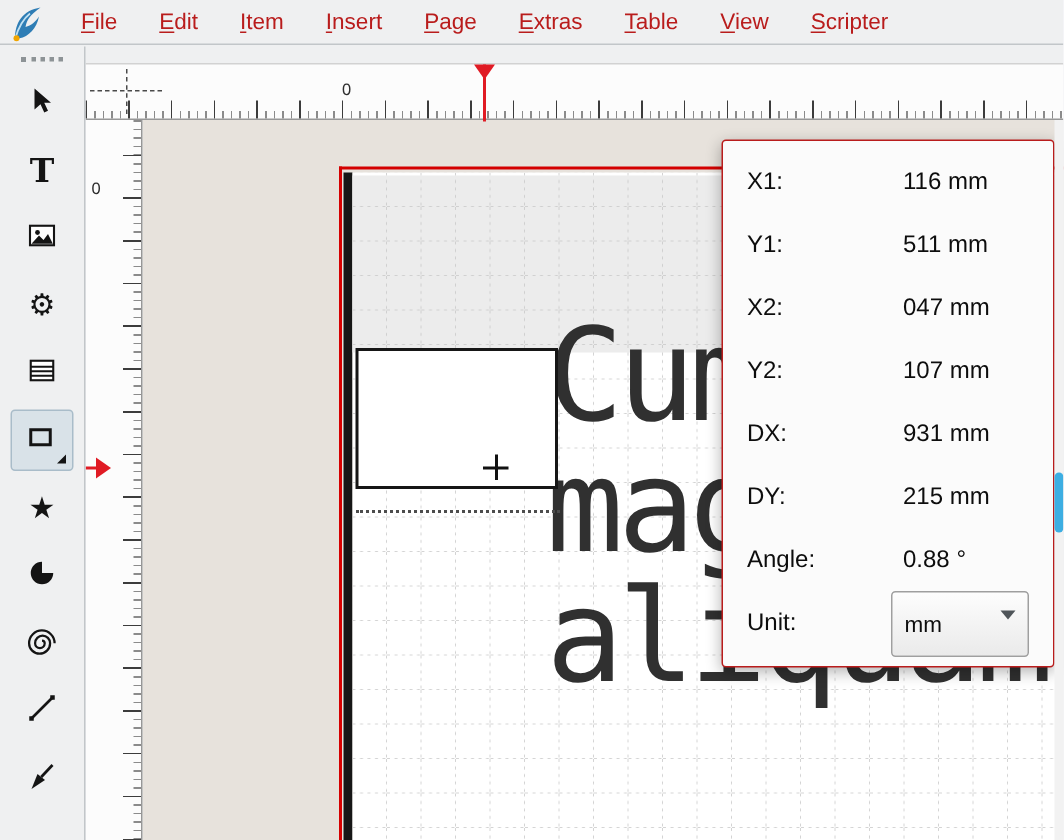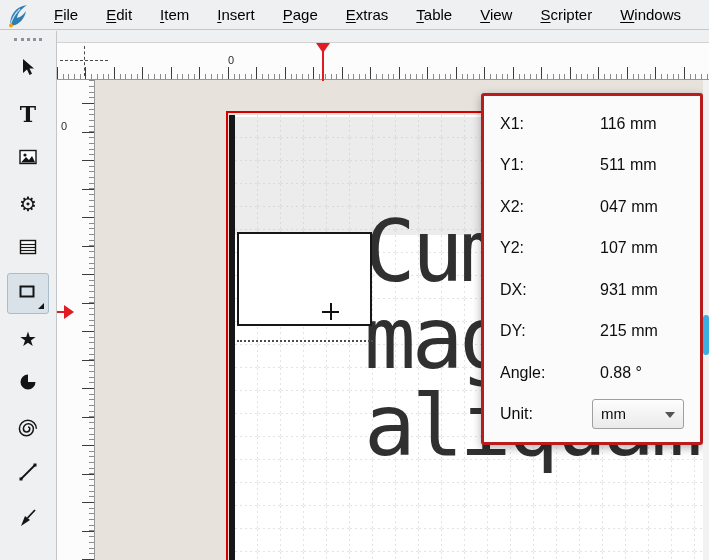--- a/index.html
+++ b/index.html
@@ -5,21 +5,21 @@
   * { margin:0; padding:0; box-sizing:border-box; }
   html,body { width:709px; height:560px; overflow:hidden; }
   body { font-family:"Liberation Sans", sans-serif; background:#eff0f1; }
 
   .app { position:relative; width:709px; height:560px; background:#eff0f1; overflow:hidden; }
 
   
   .menubar { position:absolute; left:0; top:0; width:100%; height:30px; background:#eff0f1;
              border-bottom:1px solid #c2c6c9; display:flex; align-items:center; z-index:30; }
   .logo { width:24px; height:25px; margin:2px 10px 0 6px; flex:0 0 auto; }
-  .menu-item { padding:0 14px; font-size:15px; color:#000000; line-height:29px; white-space:nowrap; cursor:default; }
+  .menu-item { padding:0 14px; font-size:15px; color:#b91c1c; line-height:29px; white-space:nowrap; cursor:default; }
   .menu-item u { text-underline-offset:2px; }
 
   
   .toolbar { position:absolute; left:0; top:31px; bottom:0; width:57px; background:#eff0f1;
              border-right:1px solid #c2c6c9; display:flex; flex-direction:column; align-items:center; z-index:25; }
   .grip { width:28px; border-top:3px dotted #8d9396; margin:7px 0 5px; }
   .tool { width:42px; height:41px; display:flex; align-items:center; justify-content:center;
           background:transparent; border:1px solid transparent; position:relative; margin:2px 0; }
   .tool.active { background:#d9e2e8; border:1px solid #a9bcc9; border-radius:3px; }
   .tool .glyph { font-size:20px; color:#141414; line-height:1; }
@@ -73,27 +73,27 @@
   .draw-rect { position:absolute; left:142px; top:152px; width:135px; height:94px;
                border:2px solid #161616; background:#ffffff; }
   .dotted-line { position:absolute; left:142px; top:260px; width:136px; border-top:2px dotted #4c4c4c; }
 
   .crosshair { position:absolute; left:227px; top:223px; width:17px; height:17px; }
   .crosshair .ch-v { position:absolute; left:8px; top:0; width:1.5px; height:17px; background:#111; }
   .crosshair .ch-h { position:absolute; top:8px; left:0; height:1.5px; width:17px; background:#111; }
 
   
   .measure-panel { position:absolute; left:481px; top:93px; width:222px; height:352px;
-                   background:#fbfbfb; border:3px solid #b91c1c; border-radius:3px;
+                   background:#fbfbfb; border:1px solid #b91c1c; border-radius:3px;
                    box-shadow:0 3px 10px rgba(0,0,0,0.30); z-index:40;
                    padding:12px 16px; display:flex; flex-direction:column; justify-content:space-between; }
   .m-row { display:flex; justify-content:space-between; align-items:center; height:32px;
            font-size:16px; color:#0d0d0d; }
   .m-value { min-width:84px; }
-  .unit-combo { width:92px; height:30px; border:1px solid #9f9f9f; border-radius:3px;
+  .unit-combo { width:92px; height:44px; border:1px solid #9f9f9f; border-radius:3px;
                 background:linear-gradient(#fdfdfd,#eaeaea); display:flex; align-items:center;
                 padding:0 8px; font-size:15px; position:relative; color:#0d0d0d; }
   .unit-combo .arrow { position:absolute; right:8px; top:12px; width:0; height:0;
                        border-left:5px solid transparent; border-right:5px solid transparent;
                        border-top:6px solid #4f5559; }
 
   
   .scrollbar { position:absolute; right:0; top:80px; width:6px; bottom:0; background:#f2f2f2; z-index:45; }
   .scroll-handle { position:absolute; left:0; top:235px; width:6px; height:40px; background:#3daee2; border-radius:3px; }
 </style>
@@ -112,21 +112,20 @@
     </div>
     <div class="menu-item"><u>F</u>ile</div>
     <div class="menu-item"><u>E</u>dit</div>
     <div class="menu-item"><u>I</u>tem</div>
     <div class="menu-item"><u>I</u>nsert</div>
     <div class="menu-item"><u>P</u>age</div>
     <div class="menu-item"><u>E</u>xtras</div>
     <div class="menu-item"><u>T</u>able</div>
     <div class="menu-item"><u>V</u>iew</div>
     <div class="menu-item"><u>S</u>cripter</div>
-    <div class="menu-item"><u>W</u>indows</div>
   </div>
 
   <div class="toolbar">
     <div class="grip"></div>
 
     <button class="tool">
       <span>
         <svg width="22" height="22" viewBox="0 0 22 22">
           <path d="M6 3 L6 17 L10 13.5 L12.5 19 L15 17.8 L12.5 12.5 L17 12.5 Z" fill="#141414"></path>
         </svg>

